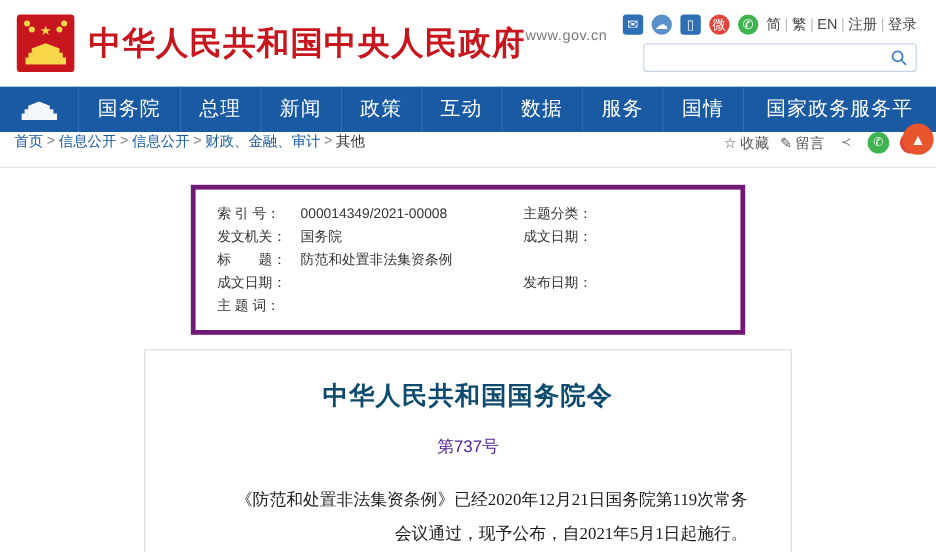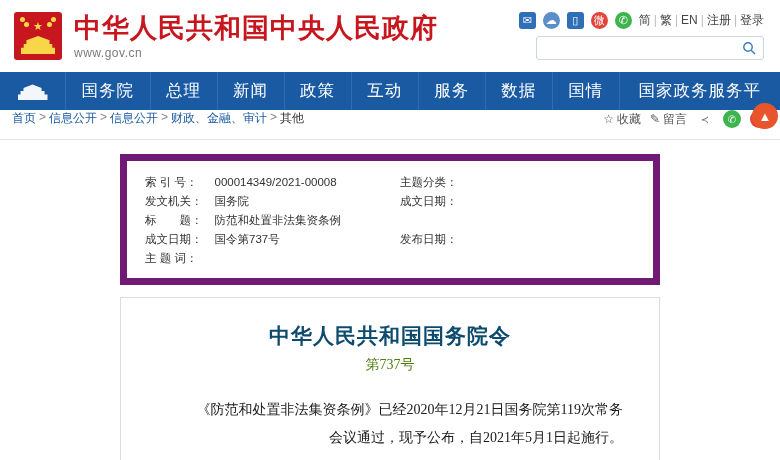--- a/index.html
+++ b/index.html
@@ -41,21 +41,21 @@
     clip-path: polygon(0% 100%, 100% 100%, 100% 72%, 92% 72%, 92% 54%, 84% 54%, 84% 38%, 50% 18%, 16% 38%, 16% 54%, 8% 54%, 8% 72%, 0% 72%);
   }
   .emblem .ears {
     position: absolute; left: 50%; top: 5px; transform: translateX(-50%);
     width: 40px; height: 14px;
   }
   .emblem .ears i {
     position: absolute; display:block; width: 5px; height: 5px; background:#f7d64a;
     border-radius: 50%;
   }
-  .title-block { display: flex; flex-direction: column; justify-content: center; }
+  .title-block { display: flex; flex-direction: row; justify-content: center; }
   .site-title {
     color: #c7161d;
     font-size: 27px;
     font-weight: bold;
     letter-spacing: 1px;
     line-height: 32px;
     font-family: "Liberation Serif", serif;
   }
   .site-url {
     color: #7a7a7a;
@@ -172,22 +172,22 @@
   .round.share { color:#777; }
 
   
   .content {
     padding: 14px 0 0 0;
     display: flex;
     flex-direction: column;
     align-items: center;
   }
   .meta-box {
-    width: 540px;
-    border: 7px solid #701a75;
+    width: 462px;
+    border: 4px solid #701a75;
     padding: 12px 18px 10px 18px;
     display: flex;
     font-size: 11.5px;
     color: #333;
     line-height: 19px;
   }
   .meta-col { display: flex; }
   .meta-col.left { width: 255px; }
   .meta-labels { color: #333; white-space: nowrap; }
   .meta-values { color: #333; margin-left: 12px; white-space: nowrap; }
@@ -204,23 +204,23 @@
   .doc-box.standalone { border-top: 1px solid #dcdcdc; }
   .doc-title {
     font-size: 21px;
     font-weight: bold;
     color: #0c4a6e;
     letter-spacing: 1px;
     font-family: "Liberation Serif", serif;
   }
   .doc-number {
     font-size: 14px;
-    color: #4d7c0f;
-    margin-top: 6px;
-    font-family: Liberation Serif, serif;
+    color: #4c1d95;
+    margin-top: 20px;
+    font-family: Liberation Sans, sans-serif;
   }
   .doc-para {
     margin-top: 22px;
     font-size: 14px;
     line-height: 28px;
     color: #1a1a1a;
     text-align: right;
     text-indent: 2em;
     font-family: "Liberation Serif", serif;
   }
@@ -281,22 +281,22 @@
 
   <div class="nav">
     <div class="home">
       <div class="gate2"></div>
     </div>
     <div class="nav-item">国务院</div>
     <div class="nav-item">总理</div>
     <div class="nav-item">新闻</div>
     <div class="nav-item">政策</div>
     <div class="nav-item">互动</div>
+    <div class="nav-item">数据</div>
     <div class="nav-item">服务</div>
-    <div class="nav-item">数据</div>
     <div class="nav-item">国情</div>
     <div class="nav-item wide">国家政务服务平</div>
   </div>
 
   <div class="crumbbar">
     <a href="#">首页</a>
     <span class="sepc">&gt;</span>
     <a href="#">信息公开</a>
     <span class="sepc">&gt;</span>
     <a href="#">信息公开</a>
@@ -328,21 +328,20 @@
           <div>索 引 号：</div>
           <div>发文机关：</div>
           <div>标　　题：</div>
           <div>成文日期：</div>
           <div>主 题 词：</div>
         </div>
         <div class="meta-values">
           <div>000014349/2021-00008</div>
           <div>国务院</div>
           <div>防范和处置非法集资条例</div>
-          <div>国令第737号</div>
           <div></div>
         </div>
       </div>
       <div class="meta-col right">
         <div class="meta-labels">
           <div>主题分类：</div>
           <div>成文日期：</div>
           <div></div>
           <div>发布日期：</div>
         </div>

